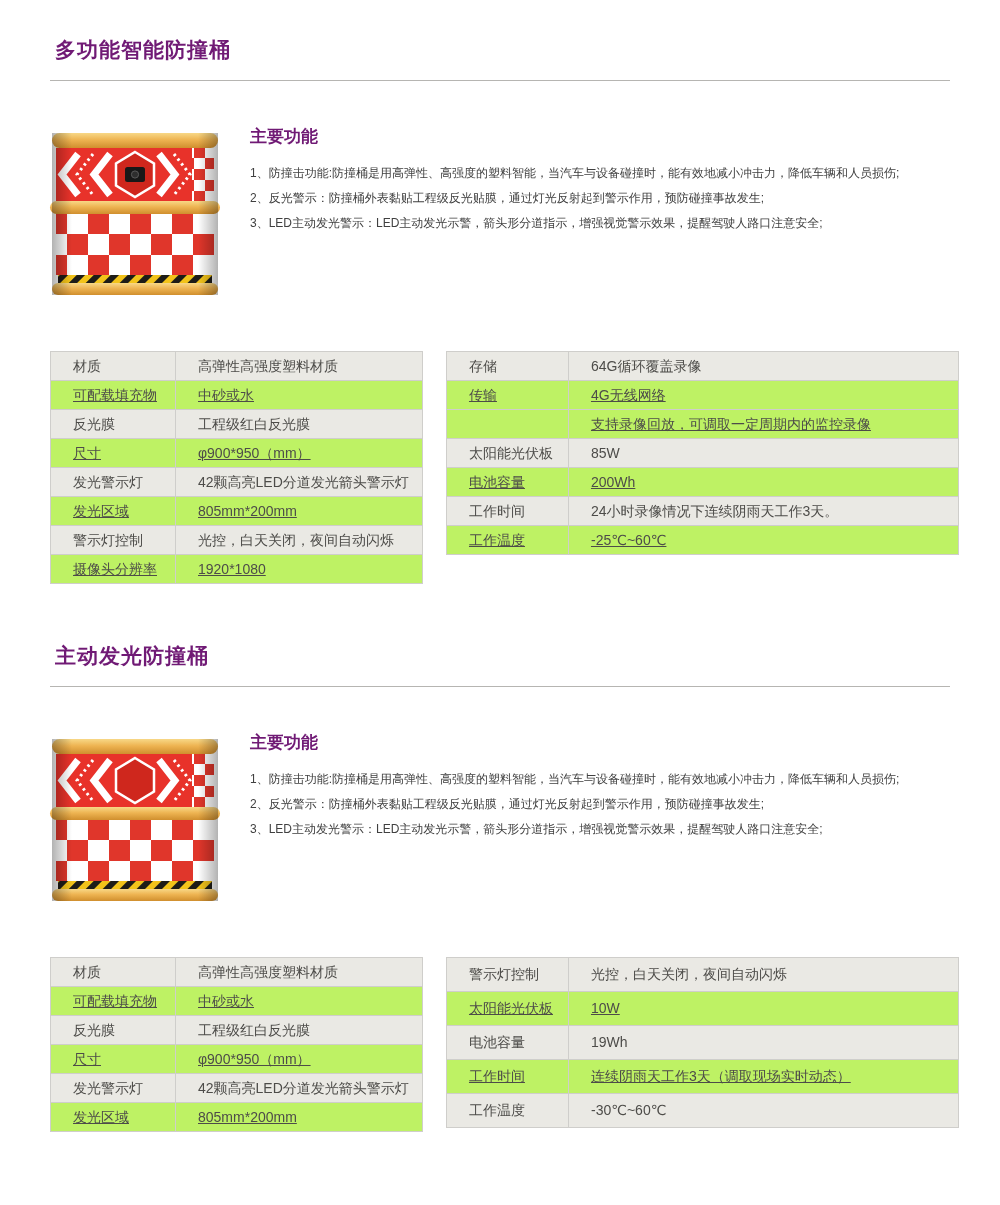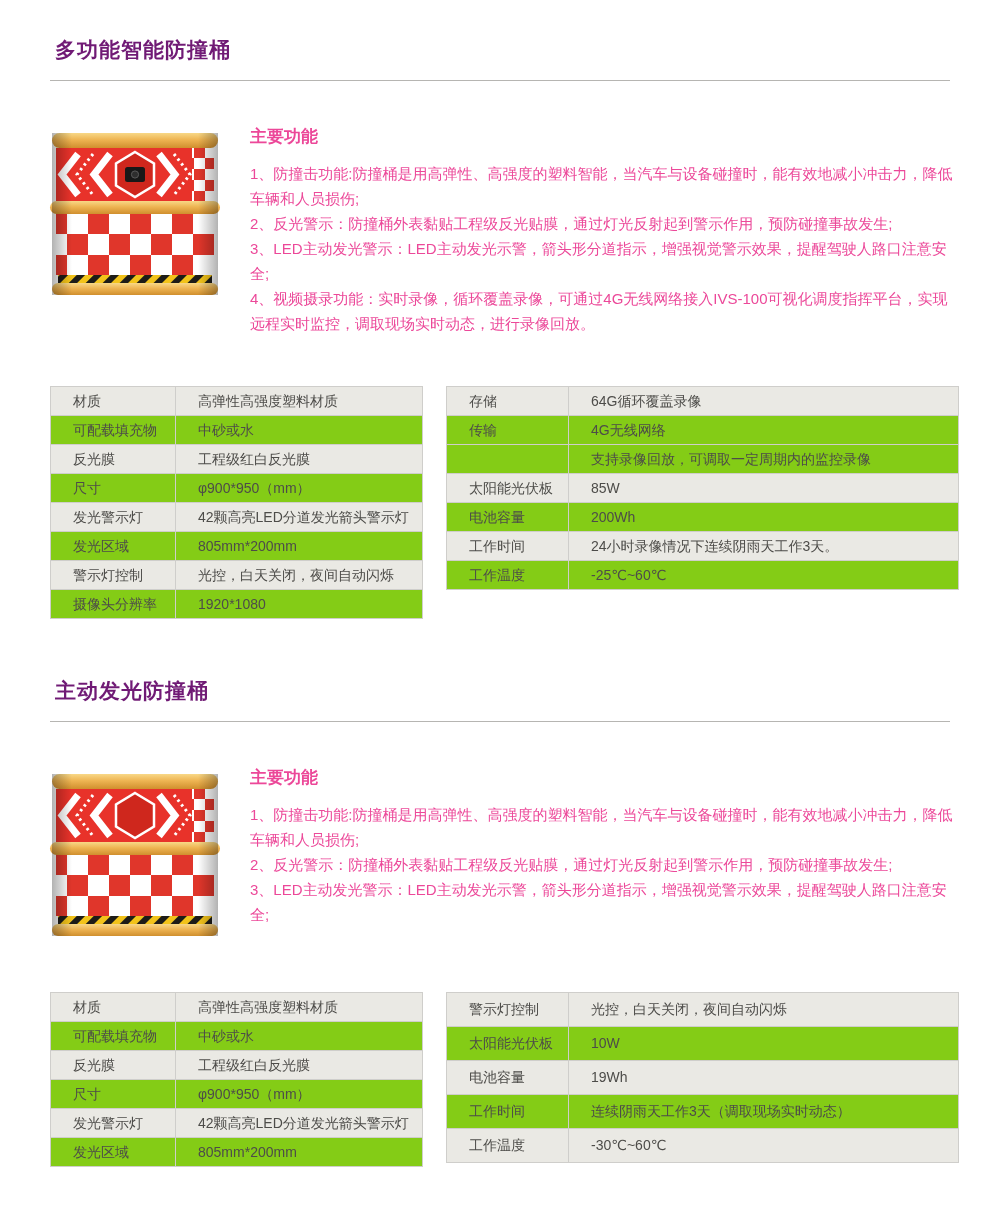--- a/index.html
+++ b/index.html
@@ -19,25 +19,25 @@
     border:none; border-top:1px solid #b6b5b2;
     margin:16px 50px 0 50px;
   }
   .content-row {
     display:flex; align-items:flex-start;
     margin:44px 38px 0 40px;
   }
   .product-image { width:200px; flex:0 0 200px; }
   .features { flex:1; margin-left:10px; }
   .features-heading {
-    font-size:17px; font-weight:bold; color:#ec4899;
+    font-size:17px; font-weight:bold; color:#701a75;
     margin-bottom:13px;
   }
   .feature-item {
-    font-size:15px; line-height:25px; color:#ec4899;
+    font-size:12px; line-height:25px; color:#404040;
   }
   .tables-row {
     display:flex; margin:50px 41px 0 50px; gap:23px;
     align-items:flex-start;
   }
   table.spec {
     border-collapse:collapse; table-layout:fixed;
     font-size:14px; color:#4d4c49;
   }
   table.spec.left-t  { width:410px; }
@@ -46,21 +46,21 @@
     border:1px solid #cfcecb;
     padding:4.5px 10px 4.5px 22px;
     line-height:19px;
     vertical-align:middle;
     overflow:hidden; white-space:nowrap;
   }
   table.spec.tall td { padding-top:7px; padding-bottom:7px; }
   table.spec td.label { width:125px; }
   table.spec.right-t td.label { width:122px; }
   tr.shaded td { background:#eae9e4; }
-  tr.plain  td { background:#84cc16; }
+  tr.plain  td { background:#bef264;text-decoration:underline; }
 </style>
 </head>
 <body>
 
 <section>
   <h1 class="section-title">多功能智能防撞桶</h1>
   <hr class="divider">
 
   <div class="content-row">
     <div class="product-image">
@@ -113,21 +113,20 @@
         <rect x="12" y="158" width="166" height="12" rx="6" fill="url(#gold1)"></rect>
         <rect x="12" y="8" width="166" height="162" fill="url(#shade1)"></rect>
       </svg>
     </div>
 
     <div class="features">
       <h2 class="features-heading">主要功能</h2>
       <p class="feature-item">1、防撞击功能:防撞桶是用高弹性、高强度的塑料智能，当汽车与设备碰撞时，能有效地减小冲击力，降低车辆和人员损伤;</p>
       <p class="feature-item">2、反光警示：防撞桶外表黏贴工程级反光贴膜，通过灯光反射起到警示作用，预防碰撞事故发生;</p>
       <p class="feature-item">3、LED主动发光警示：LED主动发光示警，箭头形分道指示，增强视觉警示效果，提醒驾驶人路口注意安全;</p>
-      <p class="feature-item">4、视频摄录功能：实时录像，循环覆盖录像，可通过4G无线网络接入IVS-100可视化调度指挥平台，实现远程实时监控，调取现场实时动态，进行录像回放。</p>
     </div>
   </div>
 
   <div class="tables-row">
     <table class="spec left-t">
       <tbody>
         <tr class="shaded">
           <td class="label">材质</td>
           <td class="value">高弹性高强度塑料材质</td>
         </tr>

